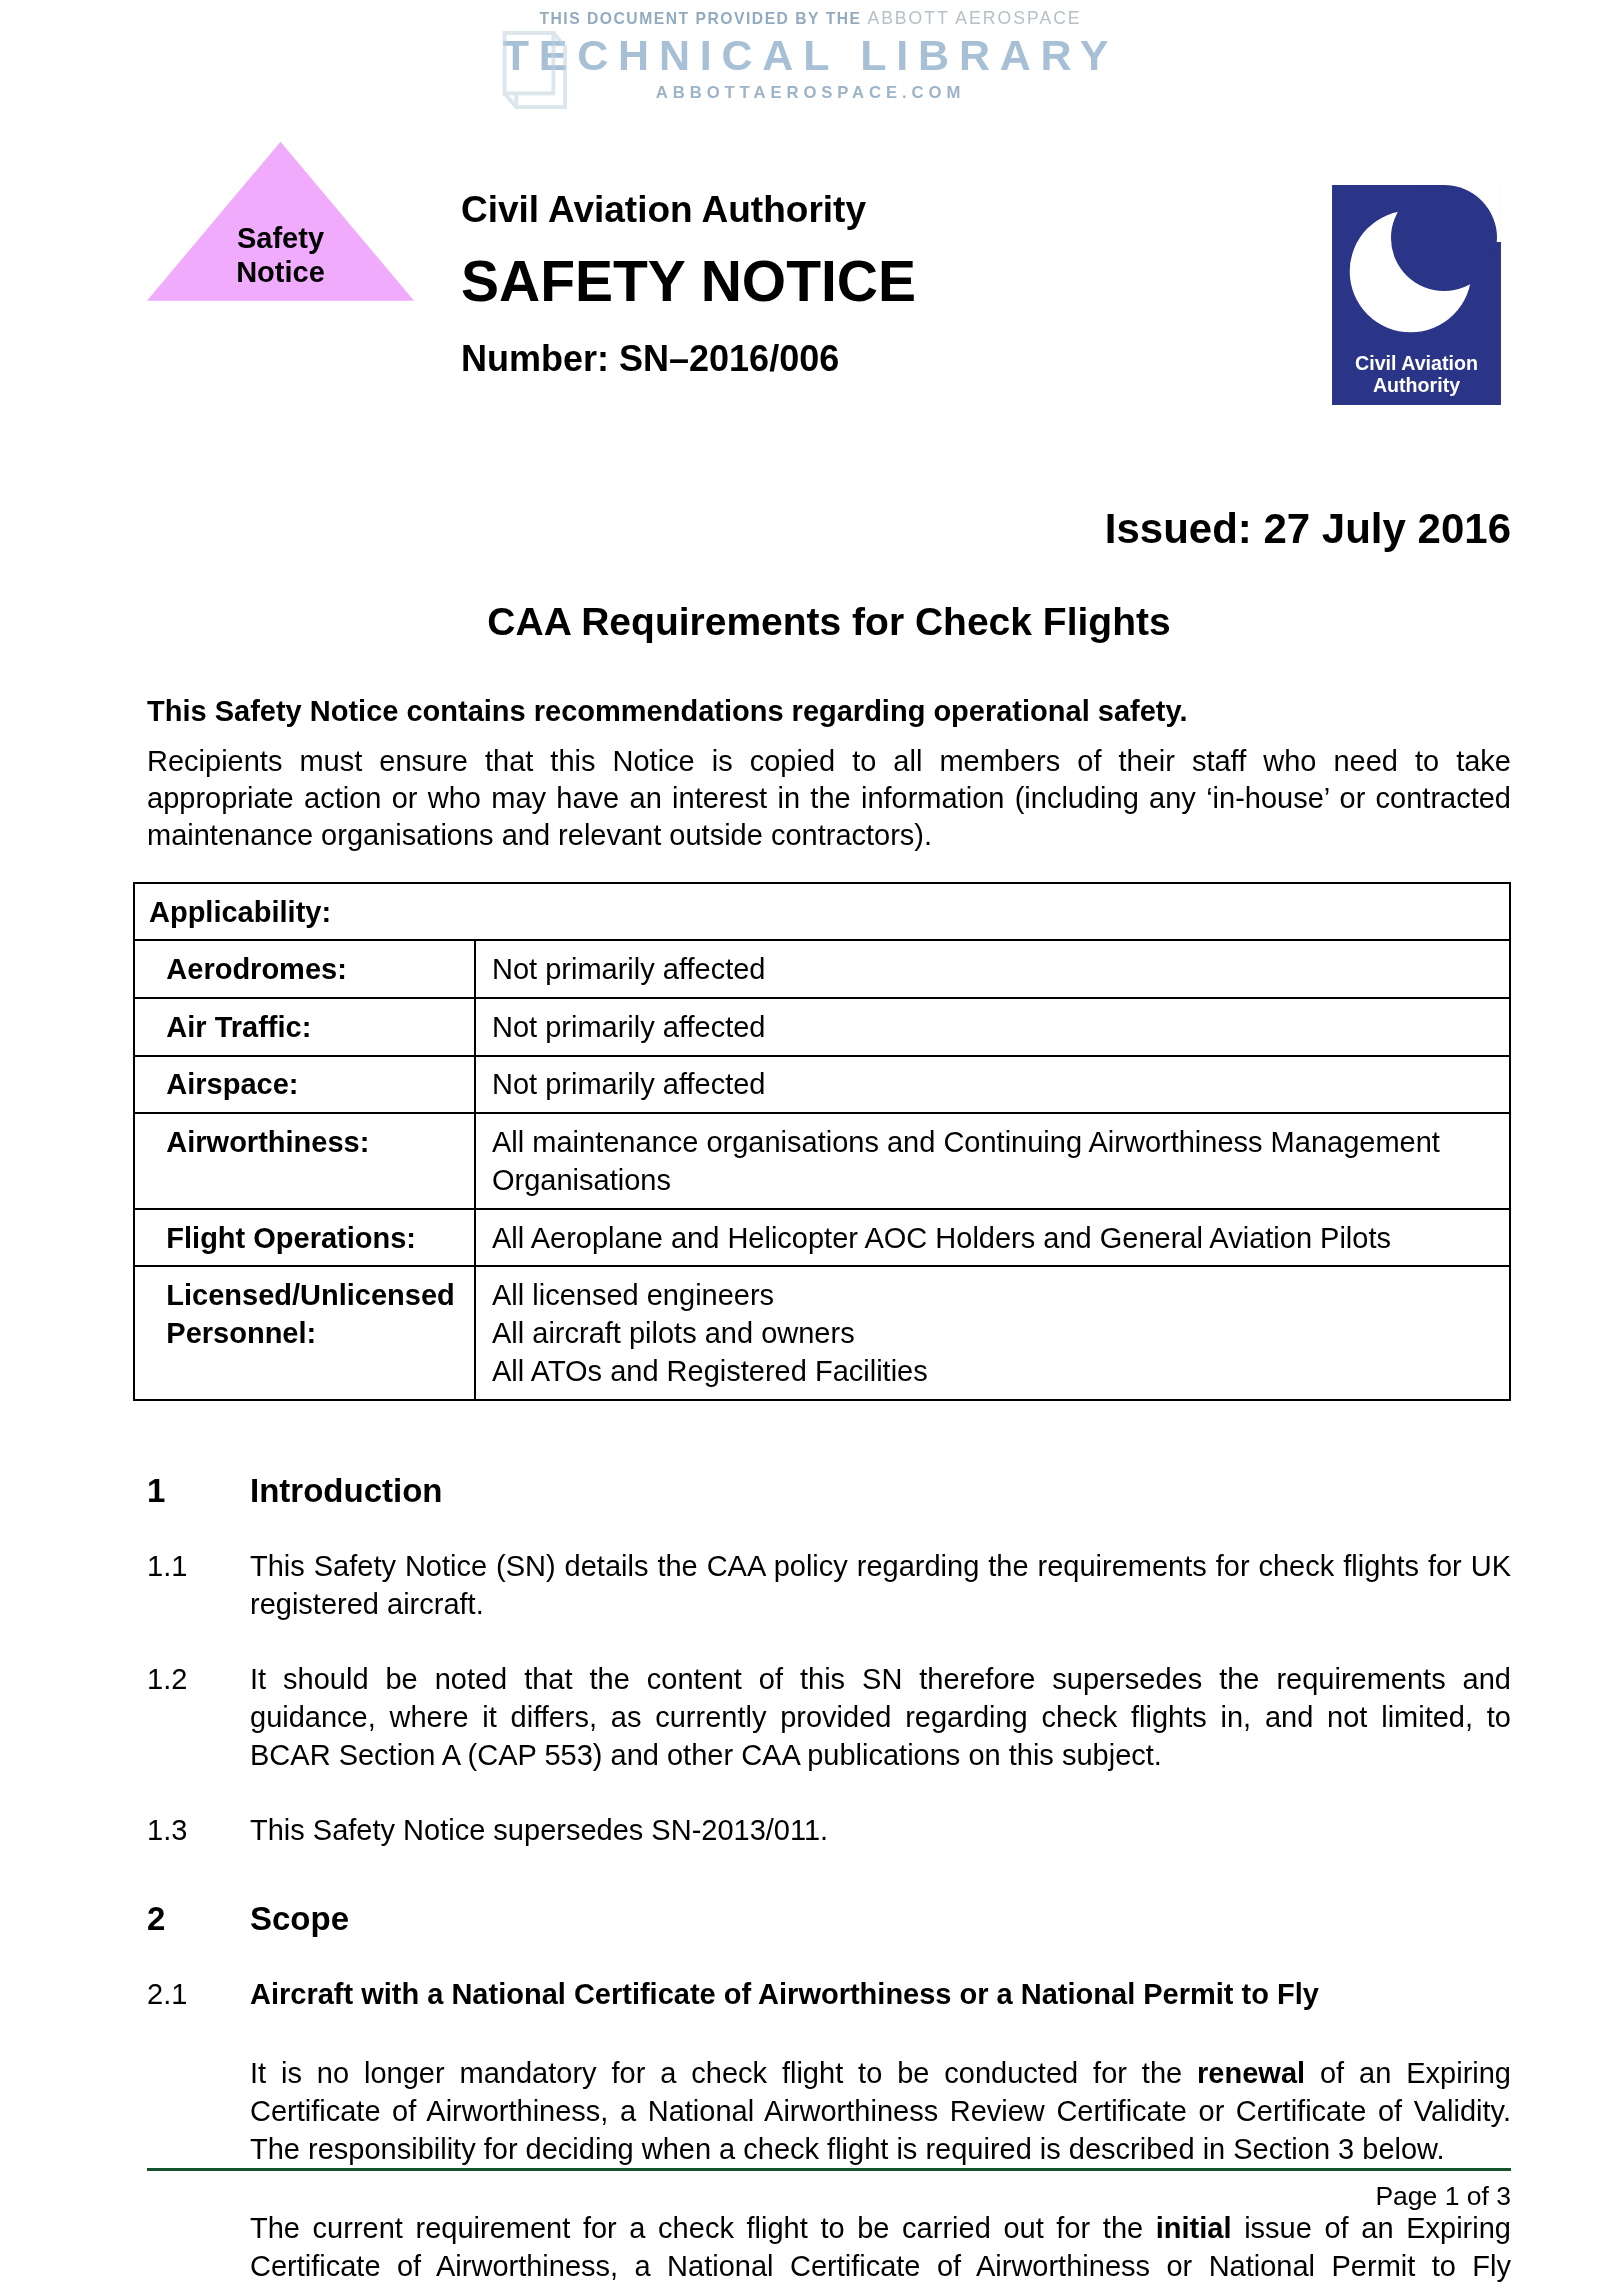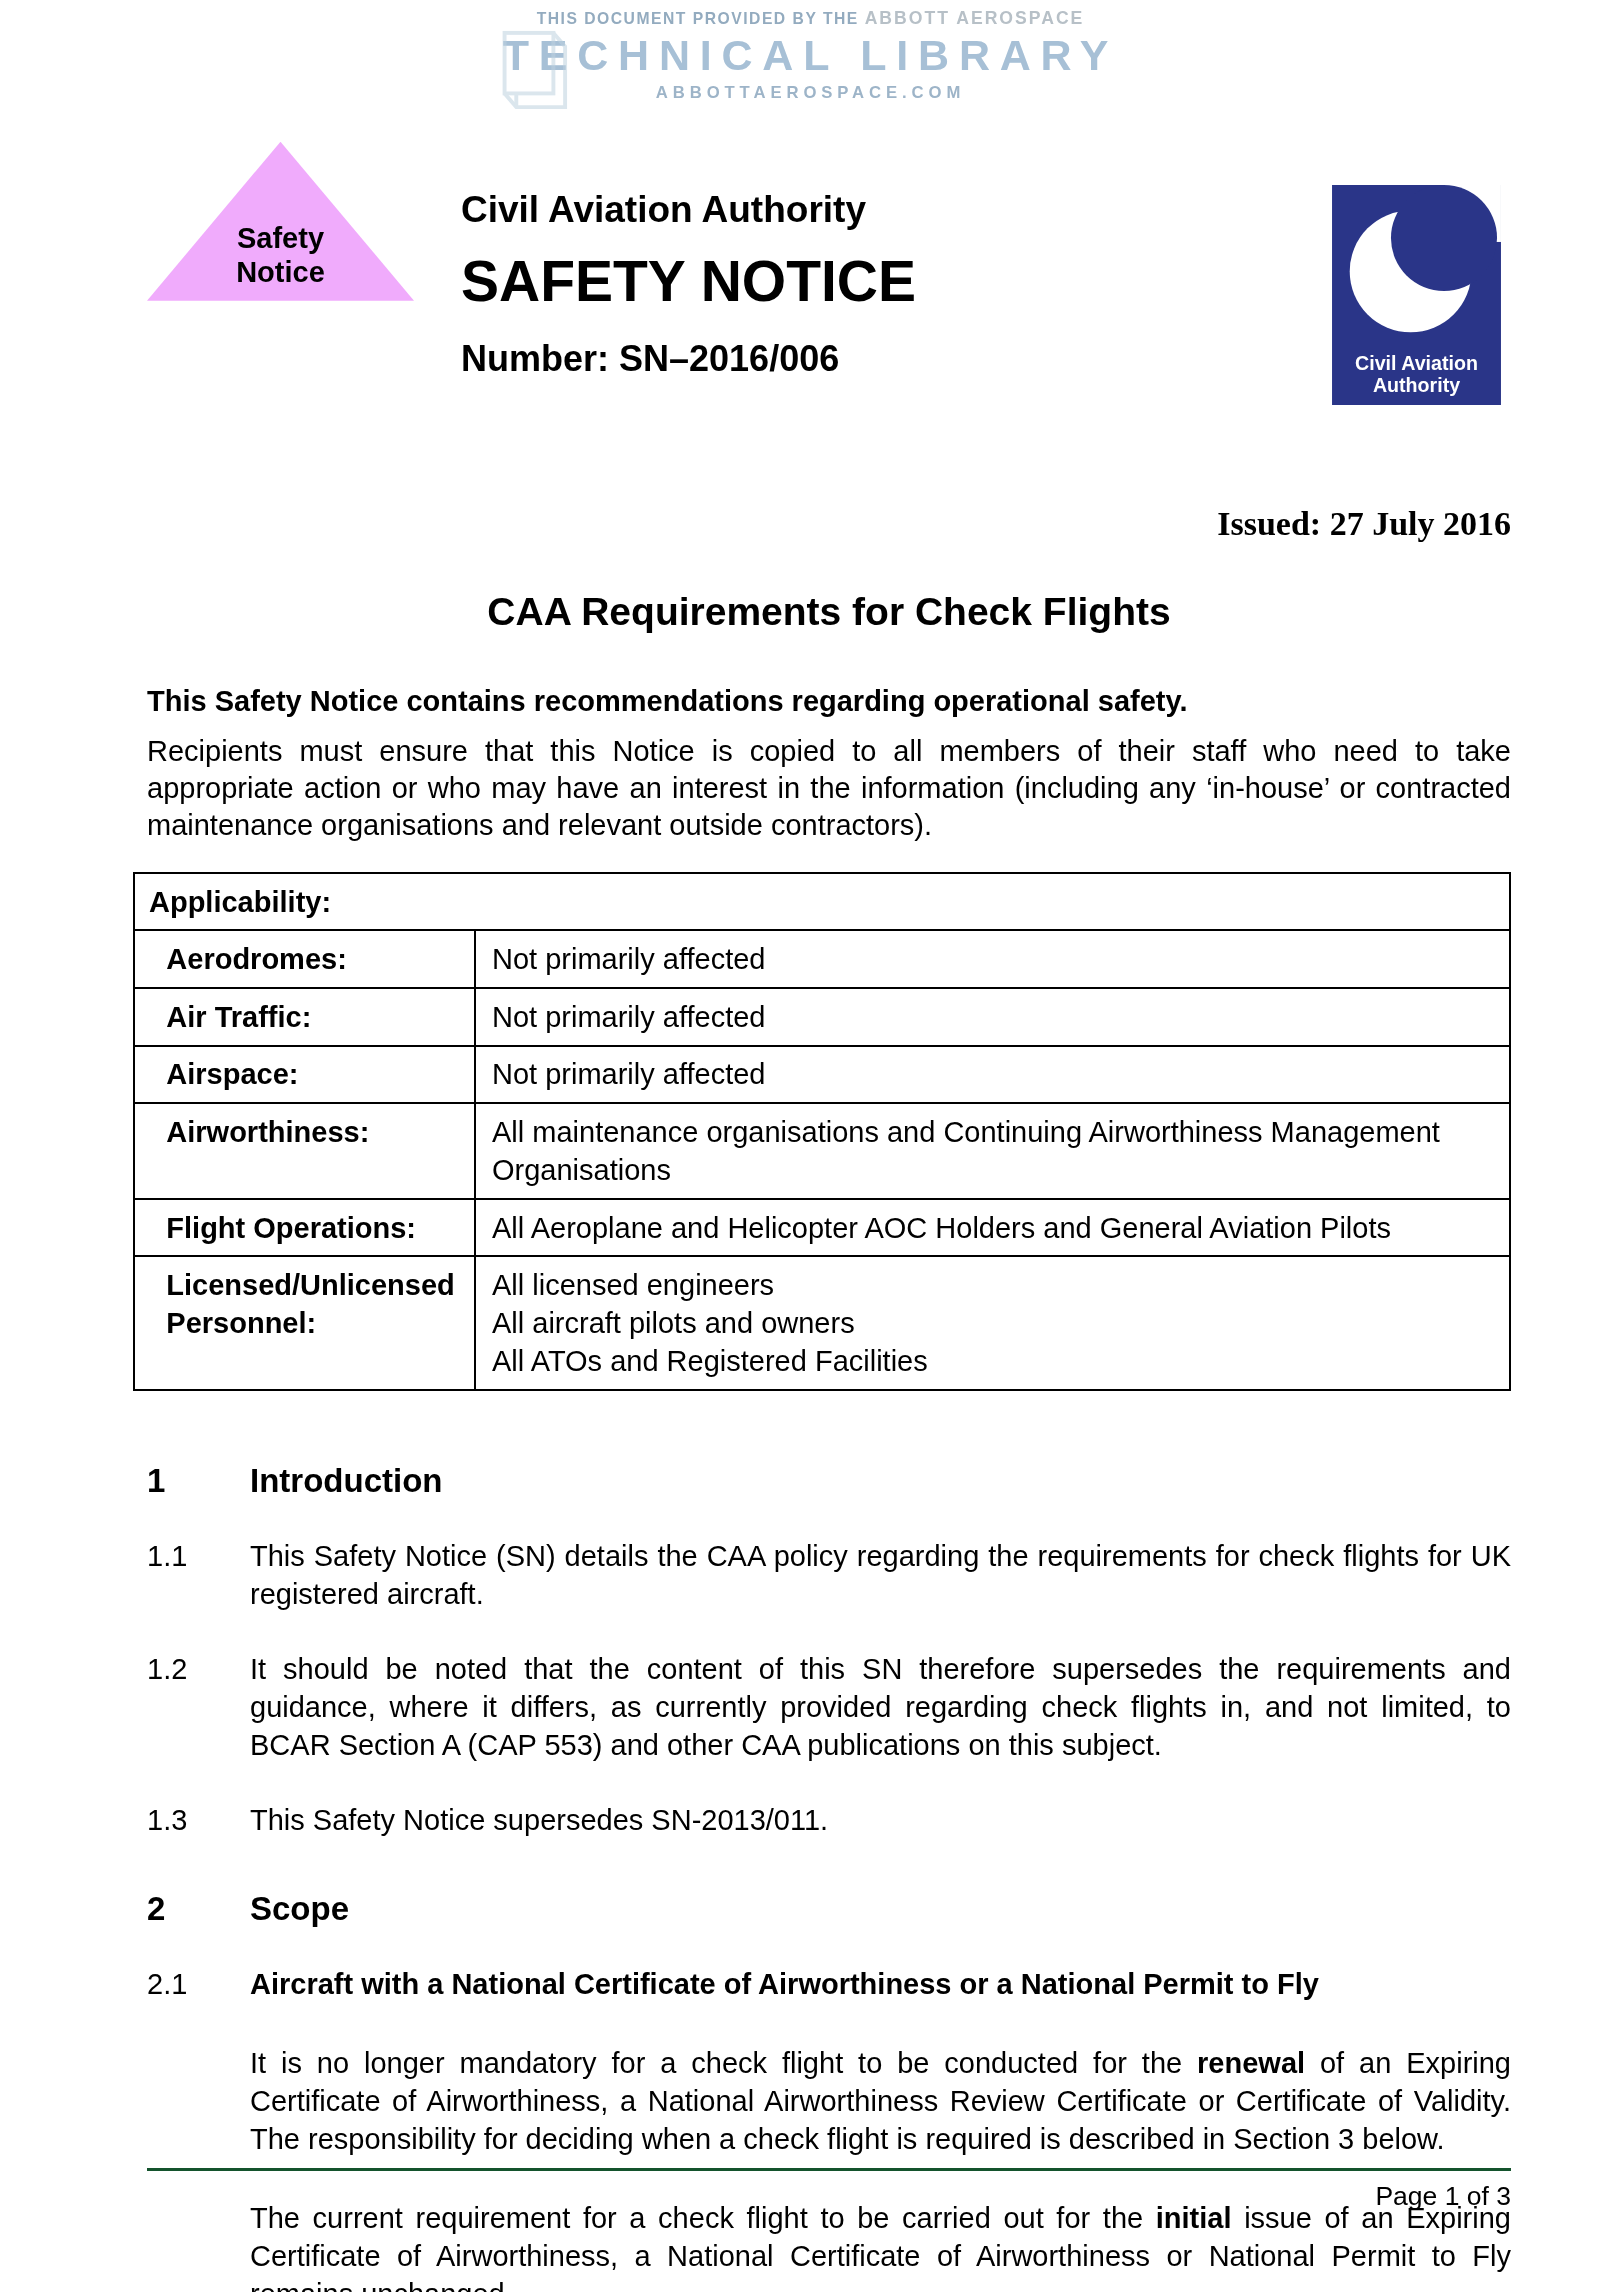--- a/index.html
+++ b/index.html
@@ -11,21 +11,21 @@
     overflow: hidden;
     font-family: "Liberation Sans", "DejaVu Sans", sans-serif;
     color: #000;
   }
 
   
   .watermark { padding-top: 7.8px; text-align: center; }
   .wm-inner { display: inline-block; position: relative; }
   .wm-icon { position: absolute; left: -15.7px; top: 15.7px; opacity: 0.55; }
   .wm-line1 { font-size: 15.7px; letter-spacing: 1.5px; color: #93abbf; font-weight: bold; }
-  .wm-brand { color: #b7c0c7; font-size: 17.6px; font-weight: bold; letter-spacing: 2px; text-align: center; }
+  .wm-brand { color: #b7c0c7; font-size: 17.6px; font-weight: normal; letter-spacing: 2px; text-align: center; }
   .wm-title { font-size: 43px; letter-spacing: 9.8px; color: #a7c0d6; font-weight: bold; margin-top: 2px; }
   .wm-site { font-size: 16.7px; letter-spacing: 4.9px; color: #9db4c8; font-weight: bold; margin-top: 2.9px; }
 
   
   .header-zone { position: relative; height: 306px; margin-top: 39px; }
   .triangle {
     position: absolute; left: 147px; top: 0;
     width: 267px; height: 159px;
     background: #f0abfc;
     clip-path: polygon(50% 0, 100% 100%, 0 100%);
@@ -34,21 +34,21 @@
   }
   .triangle-line { font-weight: bold; font-size: 29px; line-height: 34px; color: #000; text-align: center; }
   .head-text { position: absolute; left: 461px; top: 47px; }
   .head-authority { font-size: 37px; font-weight: bold; }
   .head-doctype { font-size: 57px; font-weight: bold; margin-top: 17.6px; }
   .head-number { font-size: 36px; font-weight: bold; margin-top: 23.5px; }
   .logo { position: absolute; right: 120px; top: 43px; }
 
   
   .content { padding: 0 110px 0 147px; }
-  .issued { text-align: right; font-weight: bold; font-size: 34px; margin-top: 57px; font-family: Liberation Serif, serif; }
+  .issued { text-align: right; font-weight: bold; font-size: 42px; margin-top: 57px; }
   .doc-title { text-align: center; font-weight: bold; font-size: 39px; margin-top: 47px; }
   .lead-bold { font-weight: bold; font-size: 29px; margin-top: 51px; }
   .lead-text { font-size: 29px; line-height: 37px; text-align: justify; margin-top: 15.7px; }
 
   
   .app-table {
     width: calc(100% + 13.7px); margin-left: -13.7px; margin-top: 27.4px;
     border-collapse: collapse; border: 2.9px solid #000; font-size: 29px;
   }
   .app-table td { border: 2px solid #000; padding: 8.8px 15.7px; vertical-align: top; line-height: 38px; }

